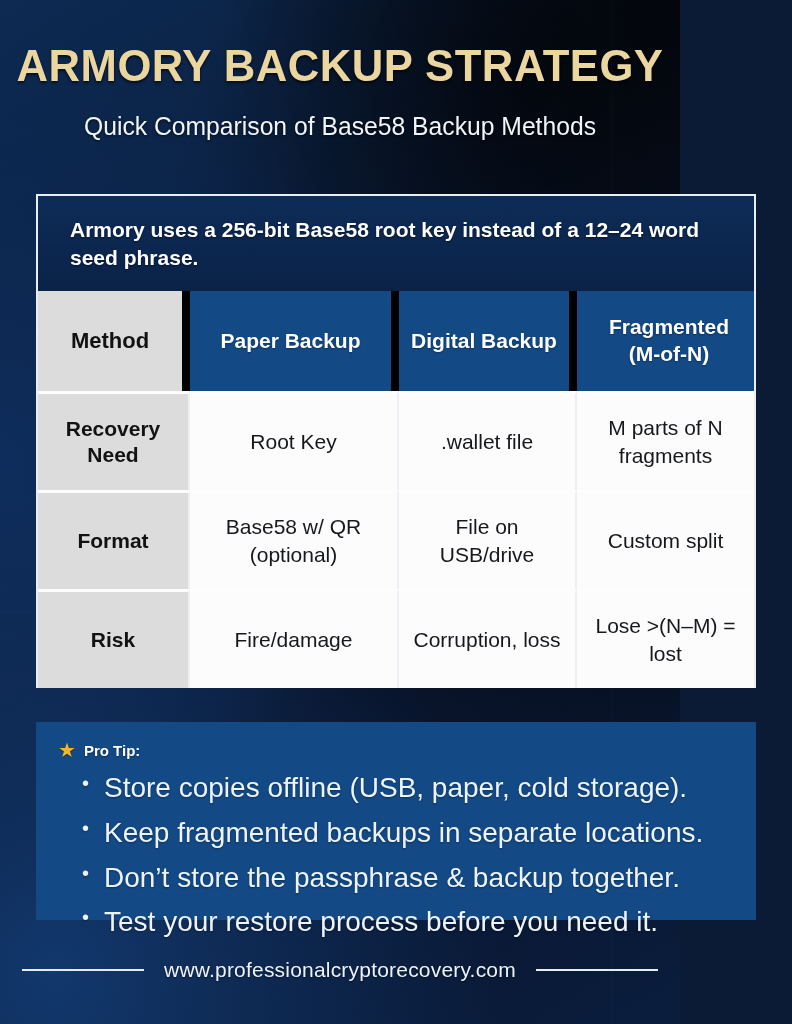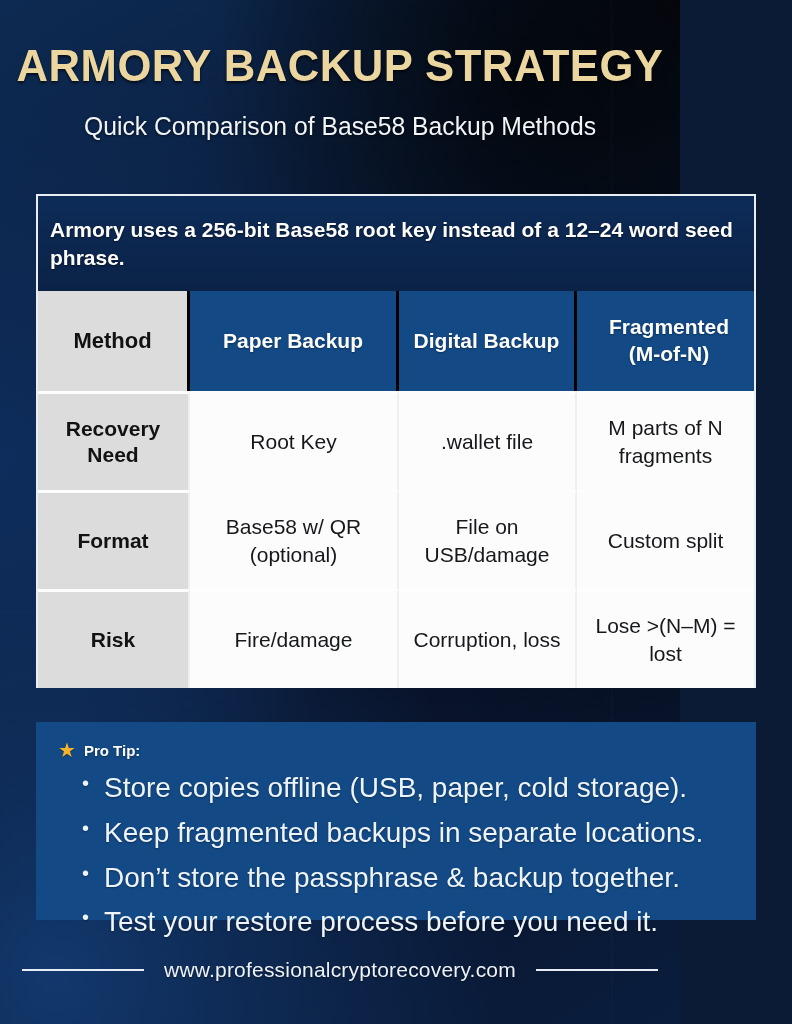--- a/index.html
+++ b/index.html
@@ -64,41 +64,41 @@
   .table-card{
     position:absolute; left:36px; top:194px;
     width:720px; height:494px;
     border:2px solid #e9eef5;
     background:#fdfdfd;
   }
   .intro-band{
     height:95px;
     background:linear-gradient(180deg,#0d2c58 0%,#0b2247 100%);
     display:flex; align-items:center;
-    padding:0 12px;
+    padding:0 32px;
   }
   .intro-text{
     color:#ffffff;
     font-size:21px; font-weight:700; line-height:1.33;
     text-shadow:0 1px 2px rgba(0,0,0,.5);
   }
 
   .row{ display:flex; }
   .cell{
     display:flex; align-items:center; justify-content:center;
     text-align:center;
     padding:6px 8px;
   }
   .c0{ width:152px; flex:0 0 152px; }
   .c1{ width:209px; flex:0 0 209px; }
   .c2{ width:178px; flex:0 0 178px; }
   .c3{ width:177px; flex:0 0 177px; }
 
   .head-row{ height:100px; }
-  .head-row .cell{ border-right:3px solid #000000; }
+  .head-row .cell{ border-right:8px solid #000000; }
   .head-row .cell:last-child{ border-right:none;padding-left:15px; }
   .head-label{
     background:#dcdcdc; color:#121212;
     font-size:22px; font-weight:700;
   }
   .head-col{
     background:#134a86; color:#ffffff;
     font-size:21px; font-weight:700; line-height:1.28;
     text-shadow:0 1px 2px rgba(0,0,0,.35);
   }
@@ -187,21 +187,21 @@
     <div class="row body-row">
       <div class="cell c0 rowhead">Recovery Need</div>
       <div class="cell c1 bodycell">Root Key</div>
       <div class="cell c2 bodycell">.wallet file</div>
       <div class="cell c3 bodycell">M parts of N fragments</div>
     </div>
 
     <div class="row body-row">
       <div class="cell c0 rowhead">Format</div>
       <div class="cell c1 bodycell">Base58 w/ QR (optional)</div>
-      <div class="cell c2 bodycell">File on USB/damage</div>
+      <div class="cell c2 bodycell">File on USB/drive</div>
       <div class="cell c3 bodycell">Custom split</div>
     </div>
 
     <div class="row body-row">
       <div class="cell c0 rowhead">Risk</div>
       <div class="cell c1 bodycell">Fire/damage</div>
       <div class="cell c2 bodycell">Corruption, loss</div>
       <div class="cell c3 bodycell">Lose &gt;(N–M) = lost</div>
     </div>
 

